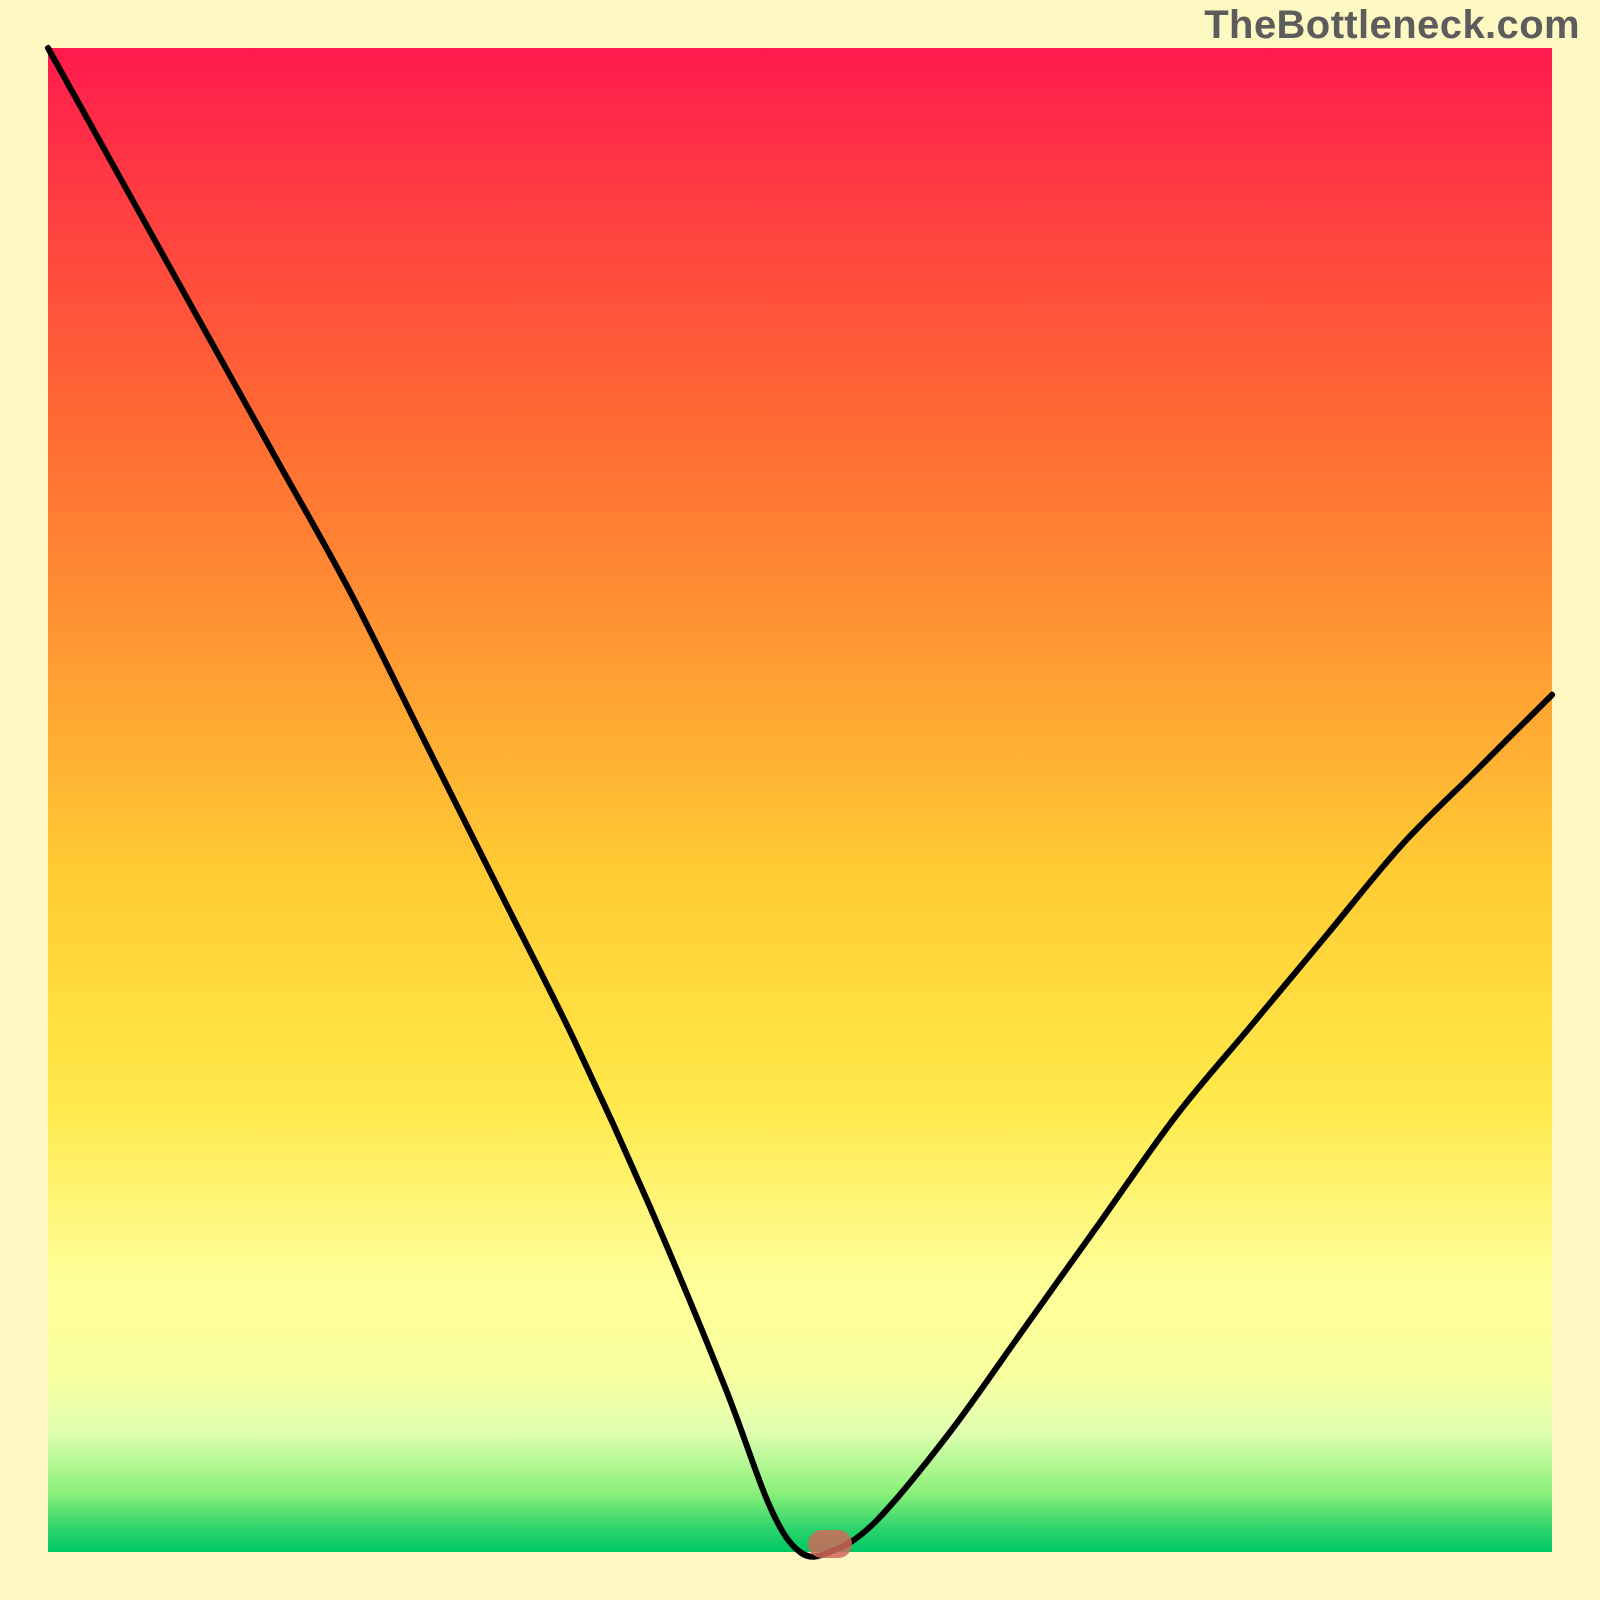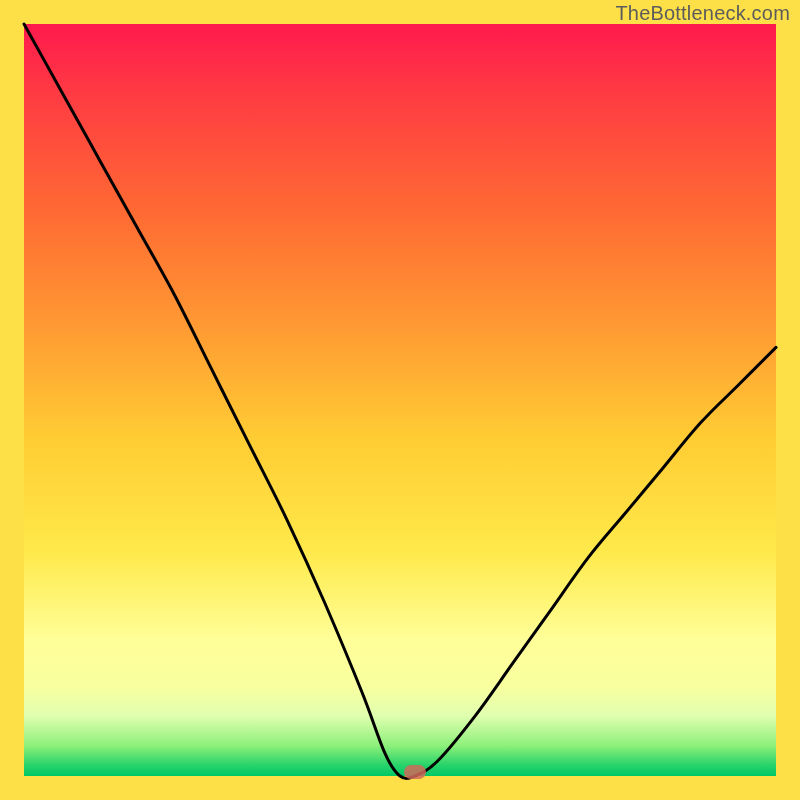--- a/index.html
+++ b/index.html
@@ -9,21 +9,22 @@
     height: 800px;
     background: #000;
     overflow: hidden;
   }
   .frame {
     position: absolute;
     left: 0;
     top: 0;
     width: 800px;
     height: 800px;
-    background: #fde047;
+    background: #fef9c3;
+    font-weight: bold;
   }
   .plot-area {
     position: absolute;
     left: 24px;
     top: 24px;
     width: 752px;
     height: 752px;
     
     background: linear-gradient(
       to bottom,

